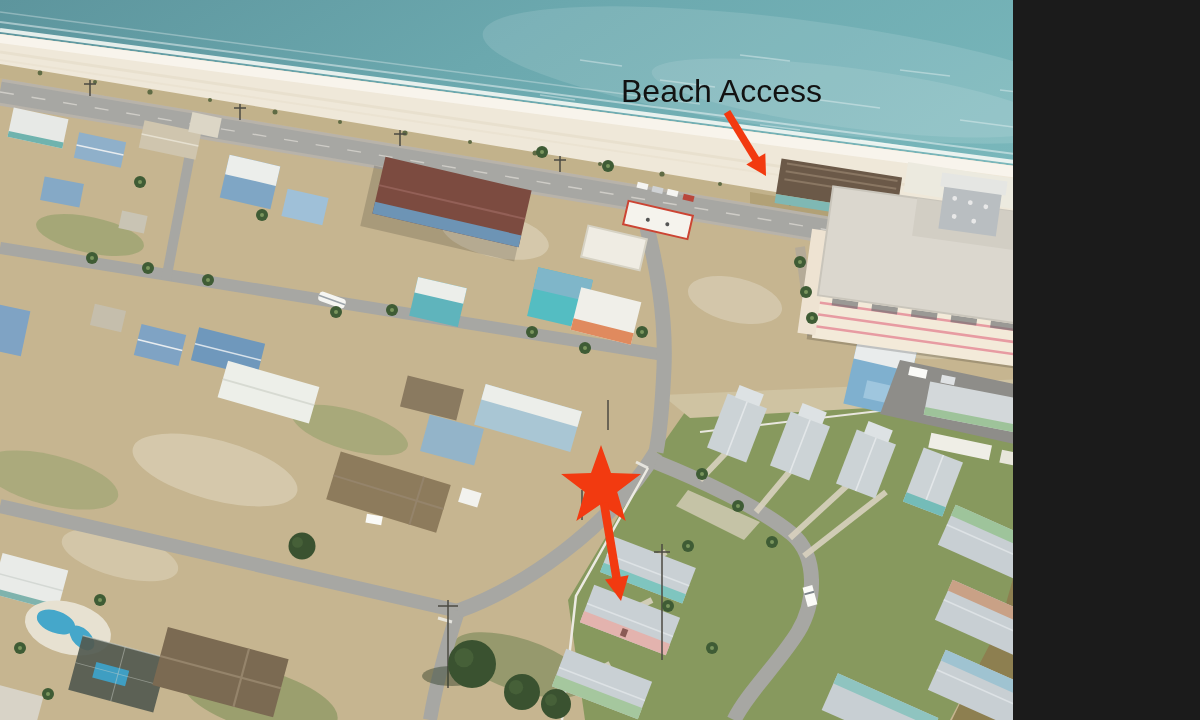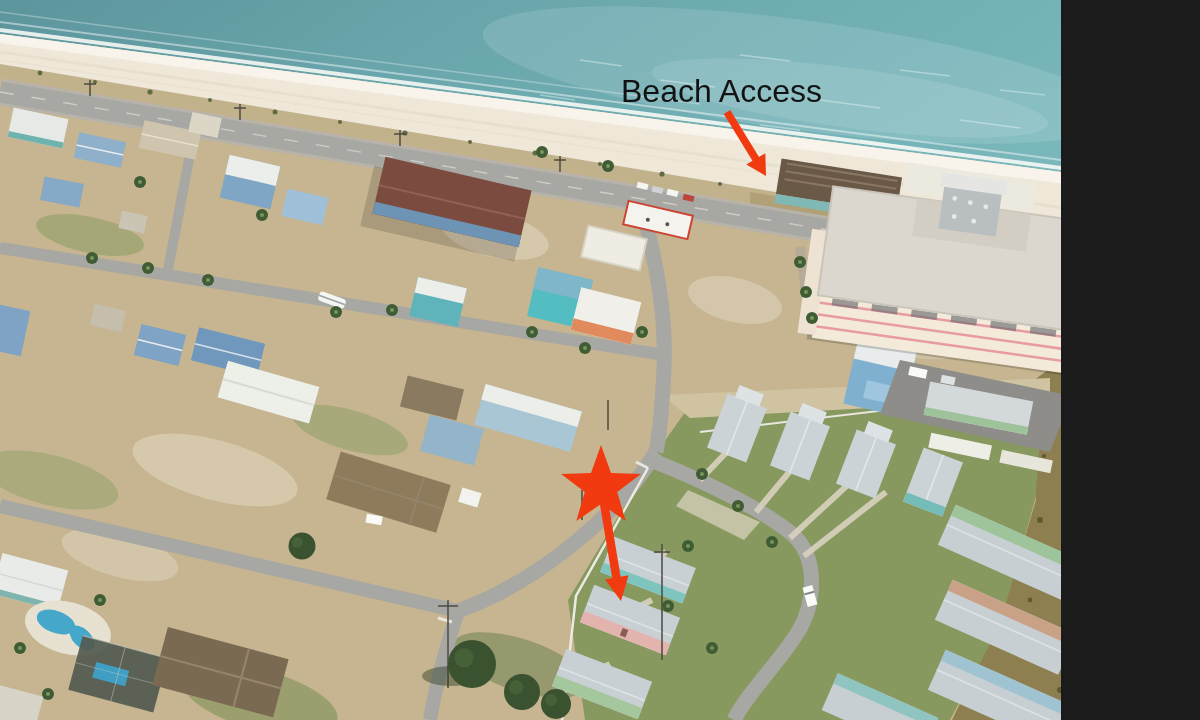--- a/index.html
+++ b/index.html
@@ -1,17 +1,17 @@
 <!DOCTYPE html>
 <html><head>
 <meta charset="utf-8">
 <style>
   html,body{margin:0;padding:0;background:#1b1b1b;}
   .stage{position:relative;width:1013px;height:720px;overflow:hidden;background:#c6b590;
-         font-family:"Liberation Sans",sans-serif;padding-left:48px;}
+         font-family:"Liberation Sans",sans-serif;}
   .stage svg{position:absolute;left:0;top:0;display:block;}
   text.annotation{font-family:"Liberation Sans",sans-serif;font-weight:400;}
 </style>
 </head>
 <body>
 
 <div class="stage">
 <svg width="1200" height="720" viewBox="0 0 1200 720">
   <defs>
     <linearGradient id="oceanGrad" x1="0" y1="0" x2="1" y2="0.25">

